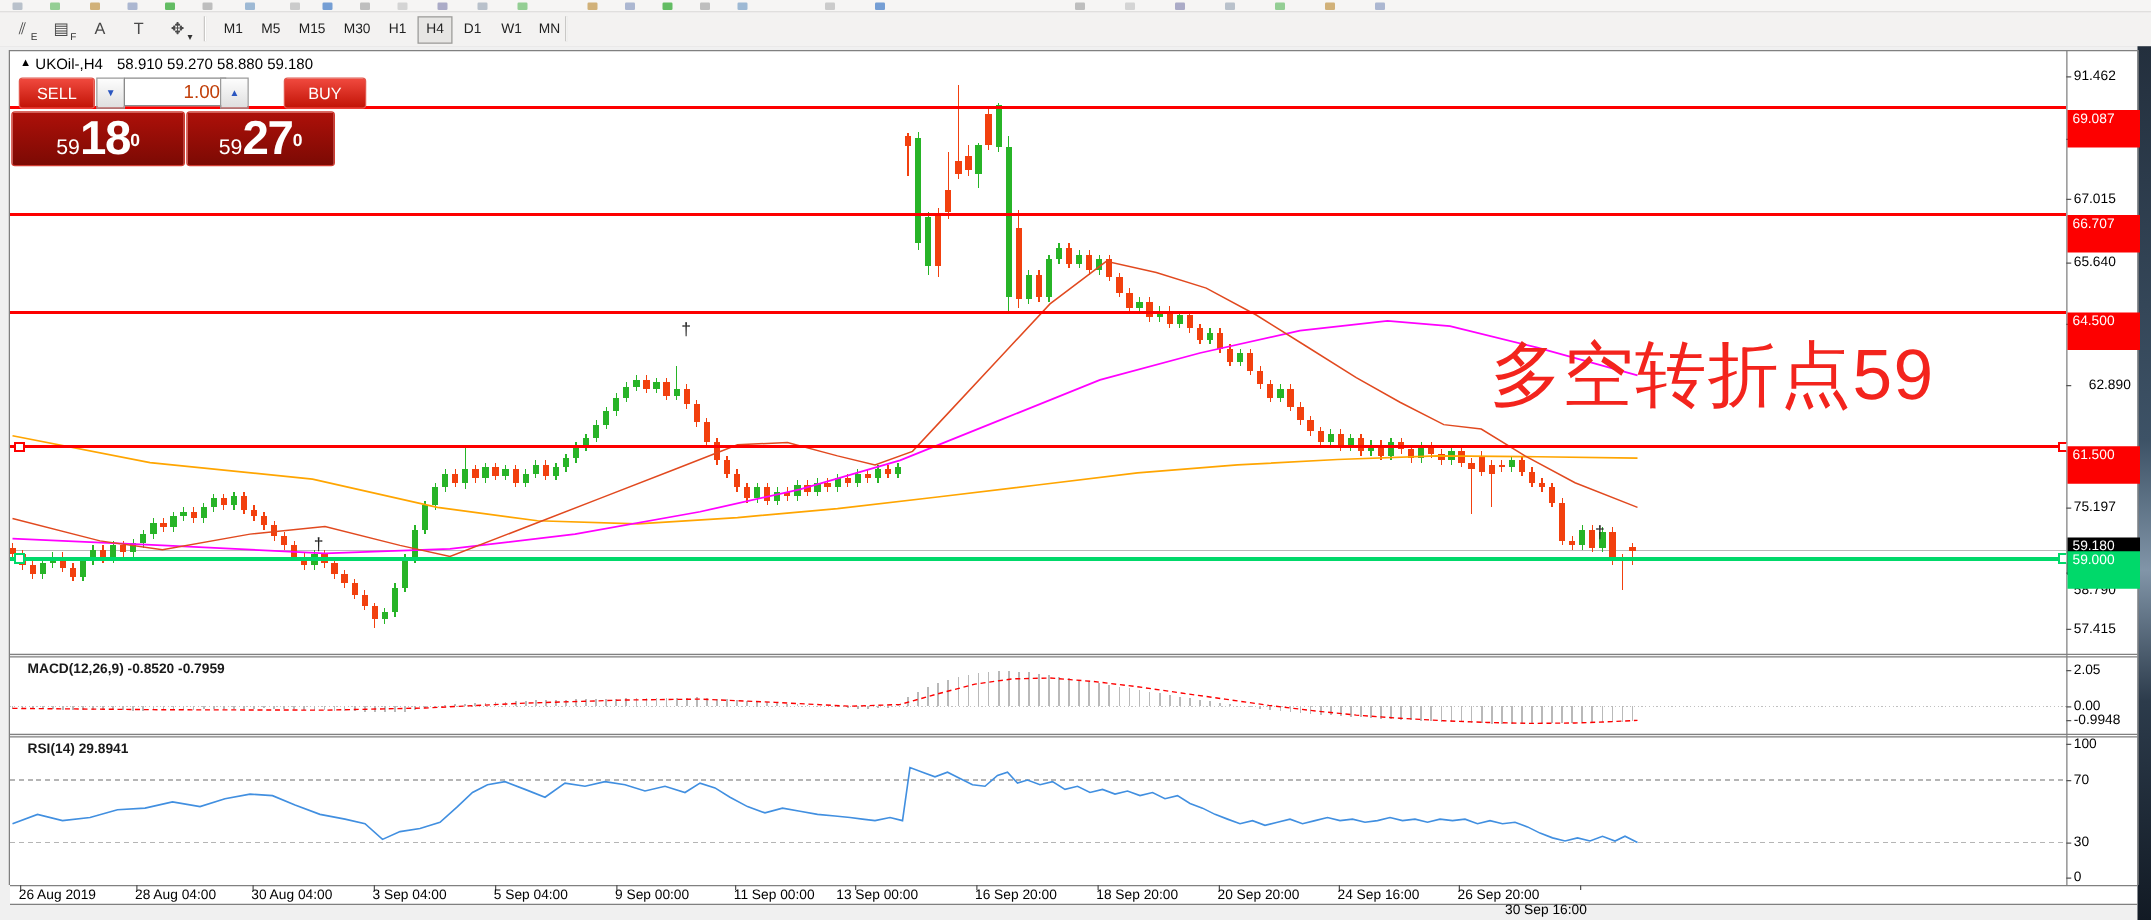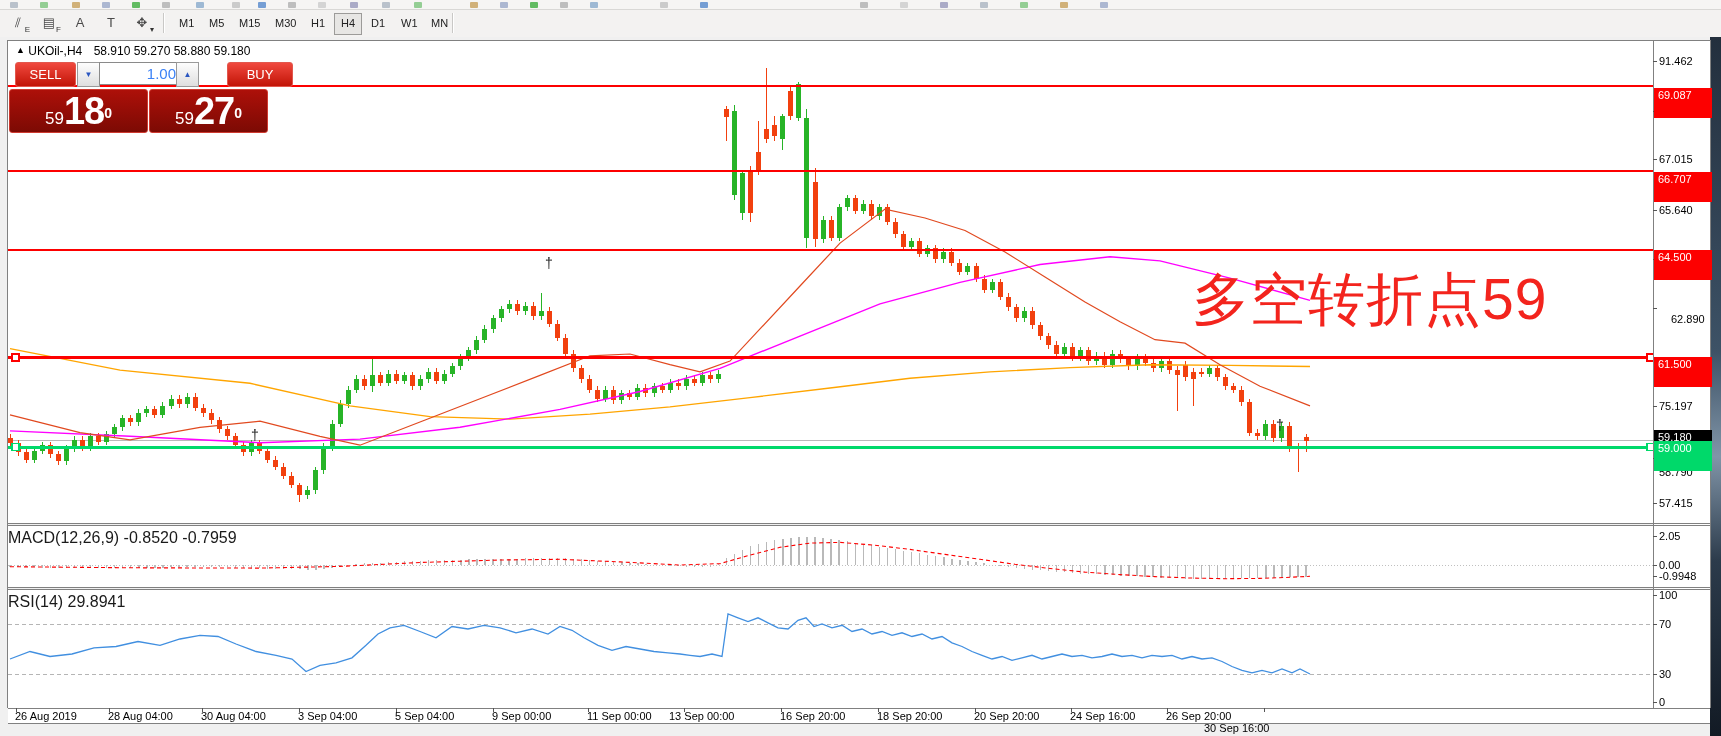--- a/index.html
+++ b/index.html
@@ -21,31 +21,31 @@
   #rightstrip{left:1710px;top:37px;width:11px;height:699px;background:linear-gradient(180deg,#232f3d 0%,#3d5266 45%,#8195a8 60%,#2c3b4b 75%,#121a24 100%);}
   .border-h{position:absolute;left:8px;width:1702px;height:1px;background:#808080;}
   .border-v{position:absolute;top:40px;width:1px;height:668px;background:#808080;}
   #symline{left:16px;top:44px;font-size:12px;color:#000;}
   
   .redbtn{position:absolute;height:23px;border:1px solid #e2574d;border-radius:3px;
     background:linear-gradient(180deg,#f0493e,#c21407);color:#fff;font-size:13px;text-align:center;line-height:23px;}
   .spinbtn{position:absolute;top:62px;width:21px;height:23px;background:linear-gradient(180deg,#fdfdfd,#dfdfdf);
     border:1px solid #9a9a9a;text-align:center;font-size:8px;color:#2a56c0;line-height:23px;}
   #volfield{position:absolute;left:99px;top:62px;width:76px;height:21px;background:#fff;border:1px solid #8a8a8a;
-    font-size:15px;text-align:right;padding-right:4px;line-height:21px;color:#3b82f6;}
+    font-size:15px;text-align:right;padding-right:4px;line-height:21px;color:#c2410c;}
   .pricepanel{position:absolute;top:89px;height:42px;border:1px solid #cf3a30;border-radius:3px;
     background:linear-gradient(180deg,#ad1009,#7c0a04);color:#fff;text-align:center;}
   .pp-pre{font-size:17px;vertical-align:baseline;}
   .pp-big{font-size:38px;font-weight:bold;letter-spacing:-1px;}
   .pp-sup{font-size:14px;vertical-align:super;font-weight:bold;}
   
   .ptick{position:absolute;left:1659px;font-size:11px;color:#000;}
   .ptickmark{position:absolute;left:1653px;width:4px;height:1px;background:#555;}
   .badge{position:absolute;left:1654px;width:54px;height:30px;font-size:11px;color:#fff;padding-left:4px;line-height:14px;}
-  .indlabel{position:absolute;left:8px;font-size:16px;color:#1a1a1a;}
+  .indlabel{position:absolute;left:22px;font-size:11px;color:#1a1a1a;font-weight:bold;}
   .tlabel{position:absolute;top:710px;font-size:11px;color:#000;white-space:nowrap;}
   .ttick{position:absolute;top:708px;width:1px;height:4px;background:#555;}
   #annot{position:absolute;font-size:57px;letter-spacing:1px;white-space:nowrap;}
   svg{position:absolute;shape-rendering:crispEdges;}
   svg .sm{shape-rendering:auto;}
 </style>
 </head>
 <body>
 
 <div class="abs" id="topstrip">
@@ -663,21 +663,21 @@
     <div class="abs ptick" style="top: 55px;">91.462</div>
     <div class="abs ptickmark" style="top: 111px;"></div>
     <div class="abs ptick" style="top: 105px;">68.390</div>
     <div class="abs ptickmark" style="top: 159px;"></div>
     <div class="abs ptick" style="top: 153px;">67.015</div>
     <div class="abs ptickmark" style="top: 210px;"></div>
     <div class="abs ptick" style="top: 204px;">65.640</div>
     <div class="abs ptickmark" style="top: 259px;"></div>
     <div class="abs ptick" style="top: 253px;">64.265</div>
     <div class="abs ptickmark" style="top: 308px;"></div>
-    <div class="abs ptick" style="top: 313px; padding-left: 12px;">62.890</div>
+    <div class="abs ptick" style="top: 302px; padding-left: 12px;">62.890</div>
     <div class="abs ptickmark" style="top: 406px;"></div>
     <div class="abs ptick" style="top: 400px;">75.197</div>
     <div class="abs ptickmark" style="top: 458px;"></div>
     <div class="abs ptick" style="top: 452px; margin-top: 14px;">58.790</div>
     <div class="abs ptickmark" style="top: 503px;"></div>
     <div class="abs ptick" style="top: 497px;">57.415</div>
     <div class="abs badge" style="top: 88px; background: rgb(253, 0, 0);">69.087</div>
     <div class="abs badge" style="top: 172px; background: rgb(253, 0, 0);">66.707</div>
     <div class="abs badge" style="top: 250px; background: rgb(253, 0, 0);">64.500</div>
     <div class="abs badge" style="top: 357px; background: rgb(253, 0, 0);">61.500</div>

